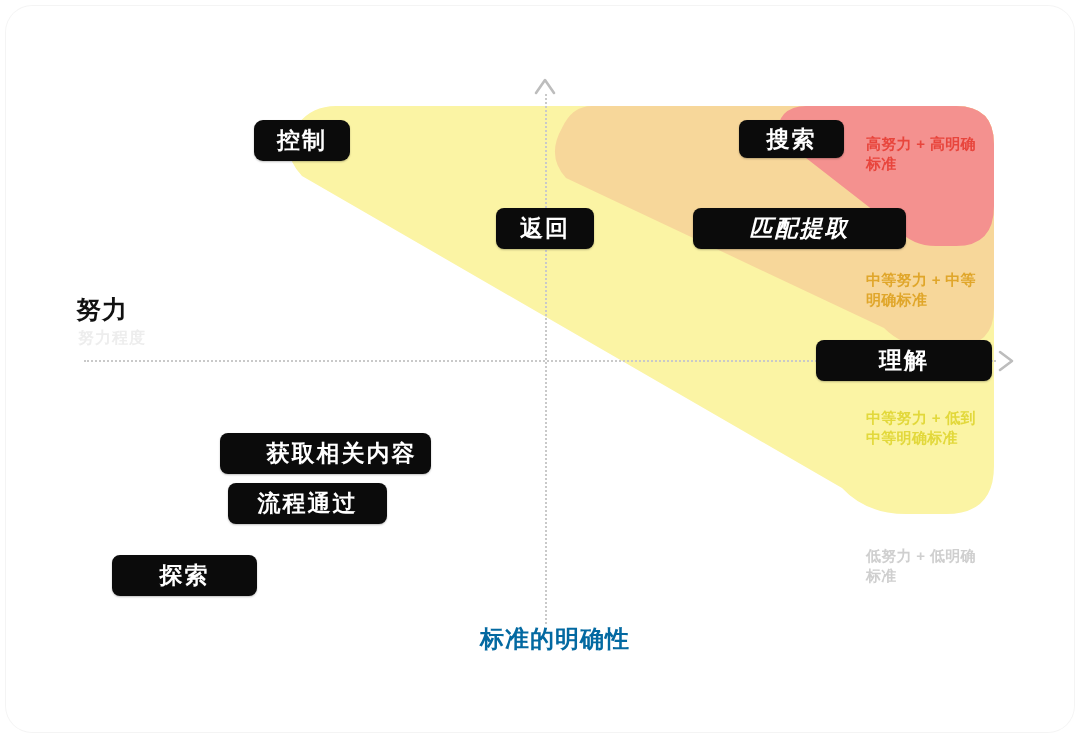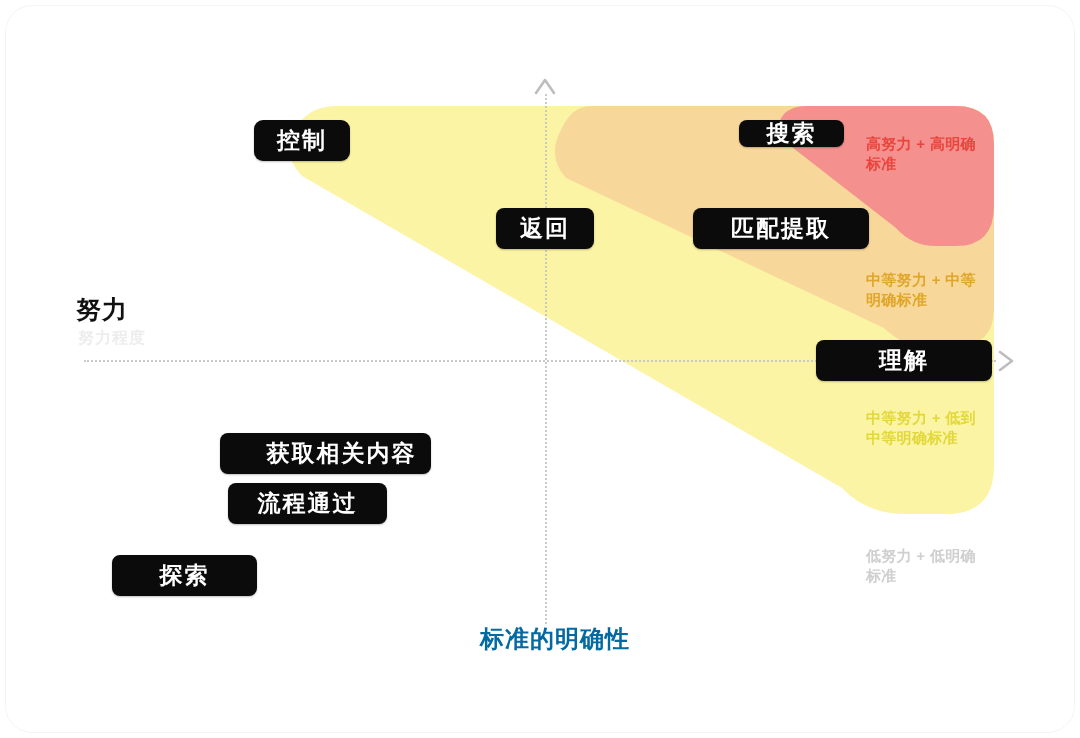--- a/index.html
+++ b/index.html
@@ -116,23 +116,23 @@
     font-weight: 700;
     letter-spacing: 2px;
     display: flex;
     align-items: center;
     justify-content: center;
     box-shadow: 0 1px 2px rgba(0,0,0,0.25);
     white-space: nowrap;
   }
 
   .chip-kongzhi   { left: 248px; top: 114px; width: 96px; height: 41px; border-radius: 9px; }
-  .chip-sousuo    { left: 733px; top: 114px; width: 105px; height: 27px; }
+  .chip-sousuo    { left: 733px; top: 114px; width: 105px; height: 38px; }
   .chip-fanhui    { left: 490px; top: 202px; width: 98px; height: 41px; }
-  .chip-pipei     { left: 687px; top: 202px; width: 176px; height: 41px; }
+  .chip-pipei     { left: 687px; top: 202px; width: 213px; height: 41px; font-style: italic; }
   .chip-lijie     { left: 810px; top: 334px; width: 176px; height: 41px; }
   .chip-huoqu     { left: 214px; top: 427px; width: 179px; height: 41px; padding-left: 32px; }
   .chip-liucheng  { left: 222px; top: 477px; width: 159px; height: 41px; }
   .chip-tansuo    { left: 106px; top: 549px; width: 145px; height: 41px; }
 
   
   .zone-label {
     position: absolute;
     font-size: 15px;
     font-weight: 700;

